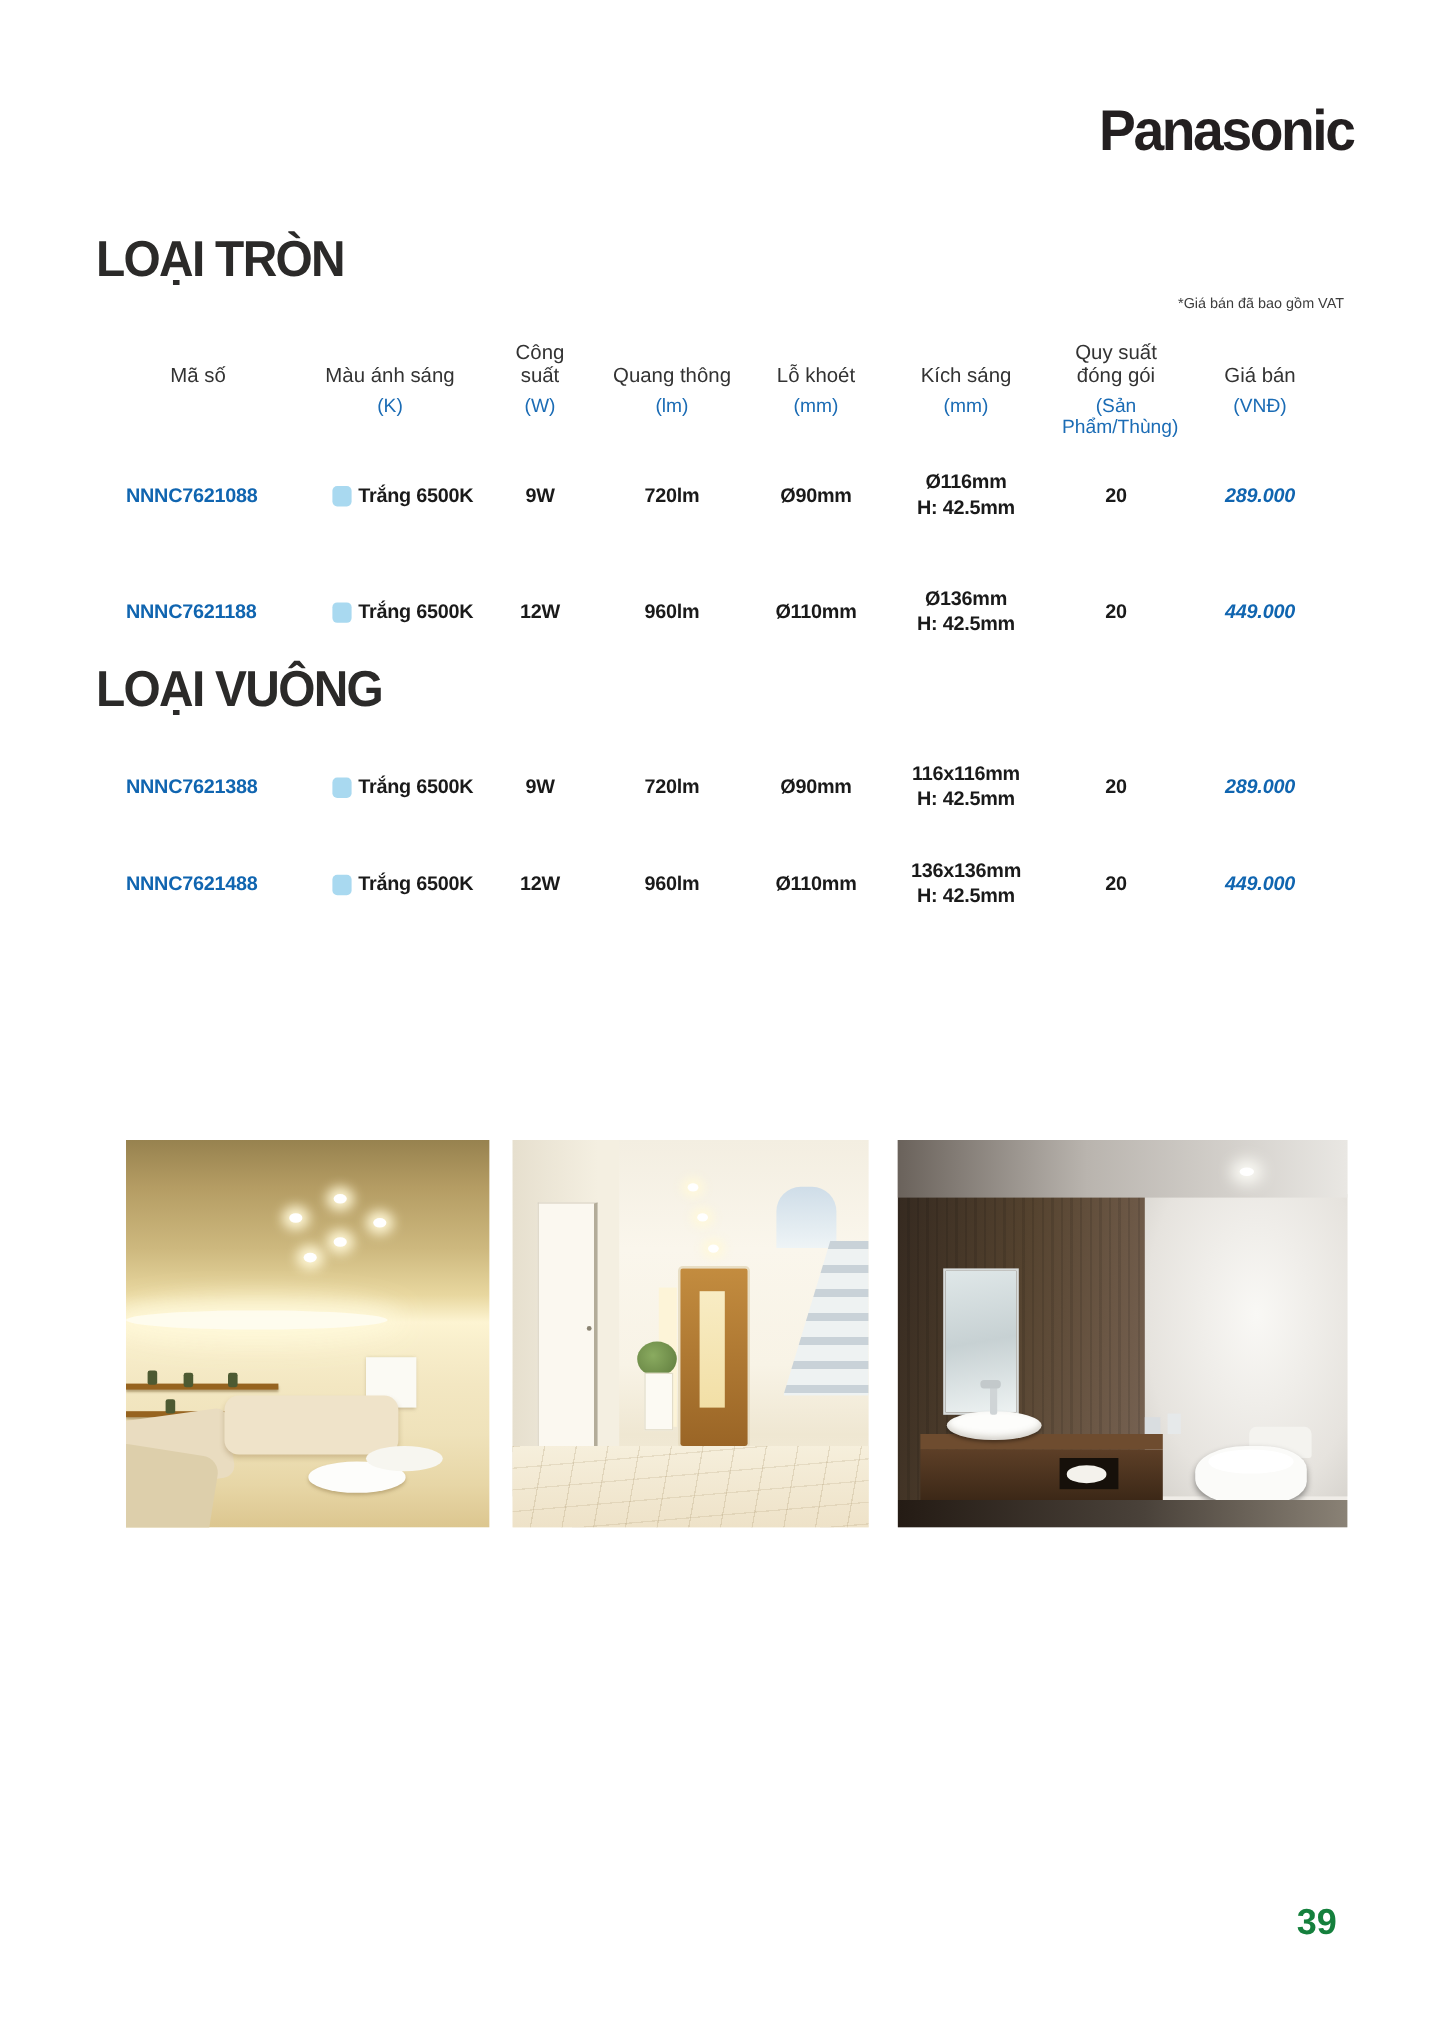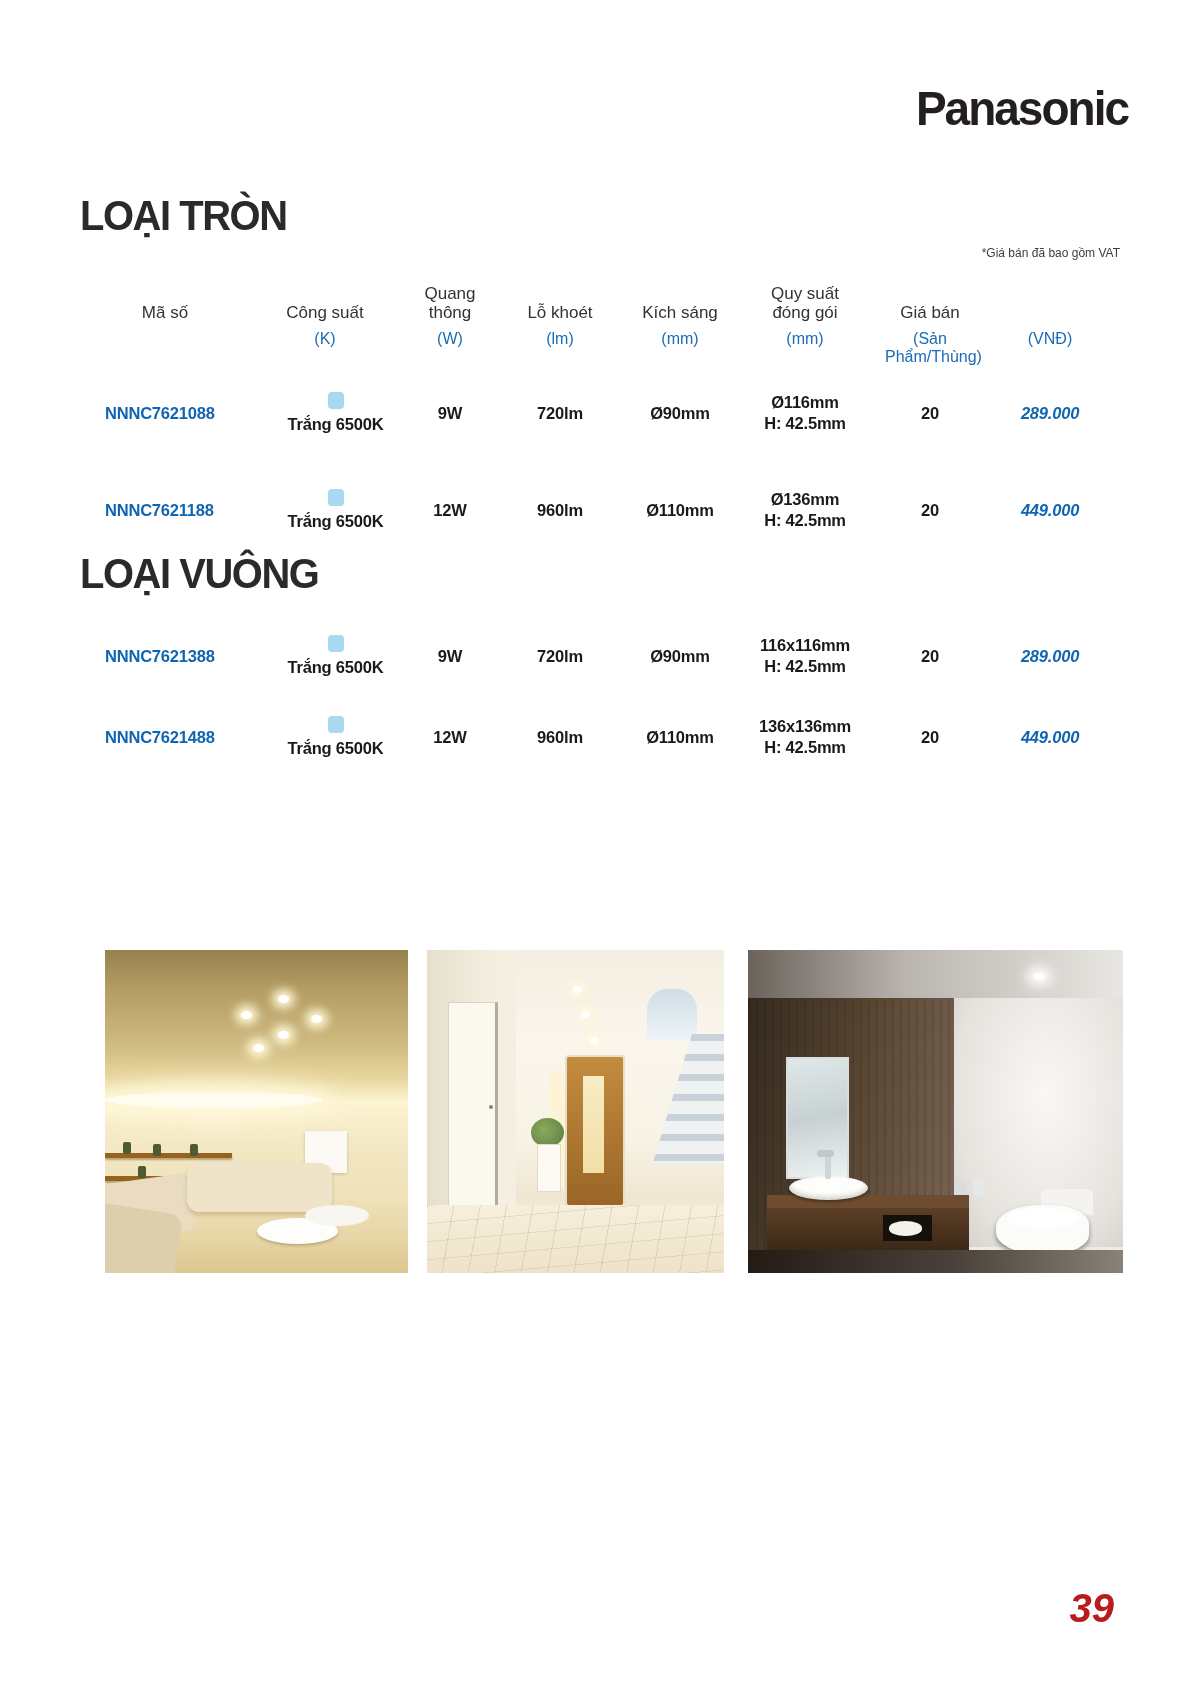--- a/index.html
+++ b/index.html
@@ -47,21 +47,21 @@
   .tsub { top:330px; }
   .tsub .scell {
     text-align:center; font-size:16px; color:#1b6cb5; font-weight:400;
   }
 
   
   .trow { height:80px; align-items:center; }
   .r1 { top:373px; } .r2 { top:470px; } .r3 { top:616px; } .r4 { top:697px; }
   .cell { text-align:center; font-weight:700; font-size:16.5px; letter-spacing:-0.2px; color:#1a1a1a; }
   .c-code { text-align:left; padding-left:10px; color:#1065b0; }
-  .c-color { display:flex; align-items:center; justify-content:center; padding-left:21px; gap:6px;flex-direction:column; }
+  .c-color { display:flex; align-items:center; justify-content:center; padding-left:21px; gap:6px; }
   .swatch { width:16px; height:17px; border-radius:4px; background:#a9d9f0; flex:0 0 auto; }
   .c-size { line-height:21px; }
   .c-price { color:#1065b0;font-style:italic; }
 
   
   .photos { position:absolute; top:950px; left:0; width:1200px; height:323px; }
   .photo { position:absolute; top:0; height:323px; overflow:hidden; }
   .ph1 { left:105px; width:303px; }
   .ph2 { left:427px; width:297px; }
   .ph3 { left:748px; width:375px; }
@@ -145,37 +145,40 @@
   .ph3-toilet-tank { left:78%; top:74%; width:14%; height:8%; background:#f4f3ef; border-radius:6px 6px 2px 2px; }
   .ph3-toilet { left:66%; top:79%; width:25%; height:15%;
     background:#fbfbf9; border-radius:45% 40% 40% 45%; box-shadow:0 3px 5px rgba(0,0,0,.4); }
   .ph3-lid { left:69%; top:80%; width:19%; height:6%; border-radius:50%; background:#ffffff; }
   .ph3-floor { left:0; bottom:0; width:100%; height:7%;
     background:linear-gradient(90deg,#241b14,#4a423a 55%,#8a8276); }
 
   
   .page-num {
     position:absolute; top:1586px; right:86px;
-    font-size:40px; font-weight:700; color:#b91c1c;font-style:italic;
+    font-size:30px; font-weight:700; color:#15803d;
   }
 </style>
 </head>
 <body>
 
 <div class="page">
 
   <div class="logo">Panasonic</div>
 
   <div class="h1 h1-tron">LOẠI TRÒN</div>
 
   <div class="vat-note">*Giá bán đã bao gồm VAT</div>
 
   <div class="tgrid thead">
     <div class="hcell">
         <span>Mã số</span>
+      </div>
+    <div class="hcell">
+        <span>Màu ánh sáng</span>
       </div>
     <div class="hcell">
         <span>Công suất</span>
       </div>
     <div class="hcell">
         <span>Quang thông</span>
       </div>
     <div class="hcell">
         <span>Lỗ khoét</span>
       </div>

